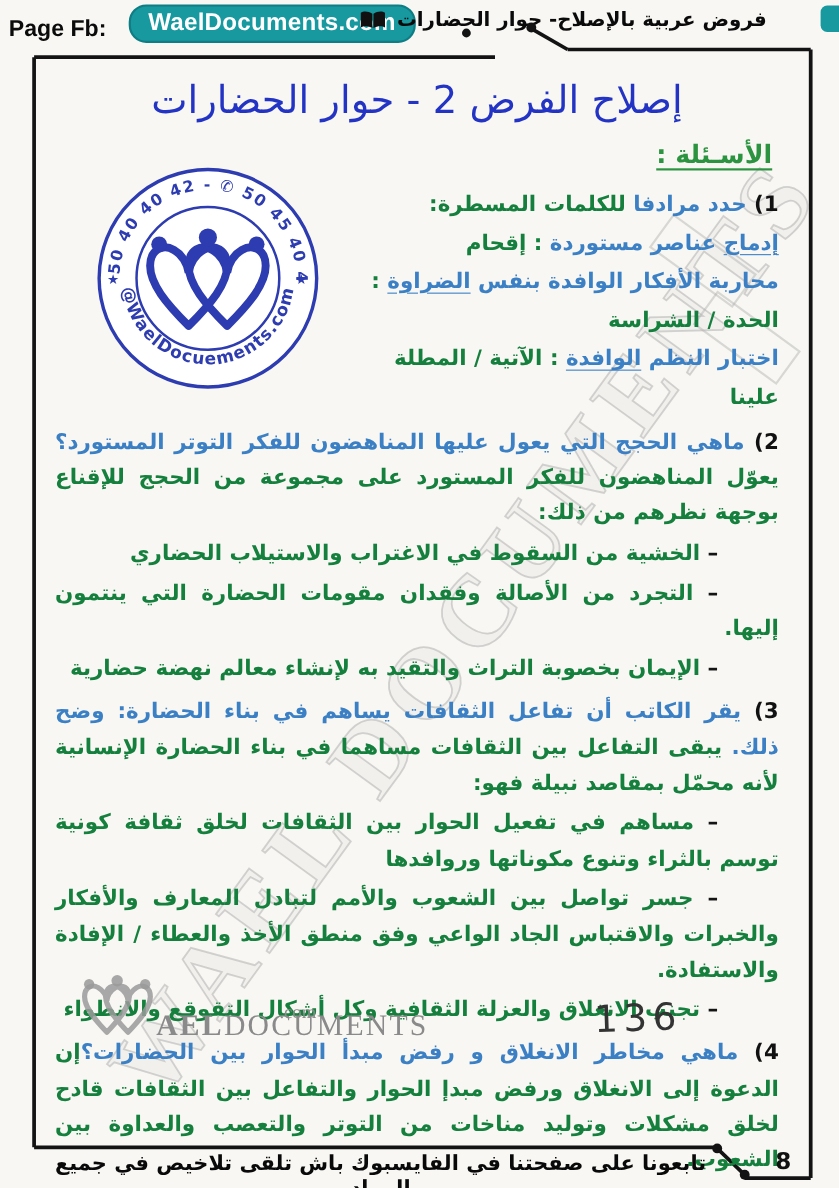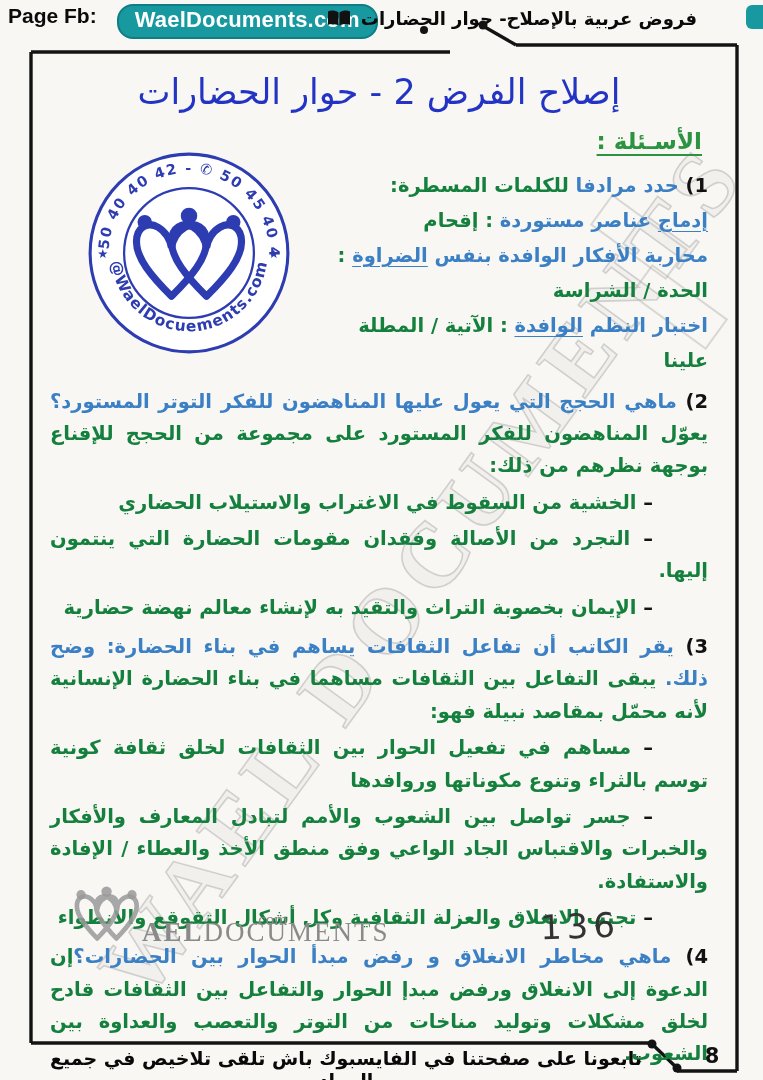--- a/index.html
+++ b/index.html
@@ -2,21 +2,21 @@
 <html><head>
 <meta charset="utf-8">
 <style>
   html,body{margin:0;padding:0;}
   body{
     width:763px;height:1080px;position:relative;overflow:hidden;
     background:#f8f7f3;font-family:"DejaVu Sans",sans-serif;
   }
   
   .top-header{position:absolute;top:0;left:0;right:0;height:42px;}
-  .fb-group{position:absolute;left:8px;top:4px;display:flex;align-items:flex-start;gap:20px;}
+  .fb-group{position:absolute;left:8px;top:4px;display:flex;align-items:flex-end;gap:20px;}
   .fb-label{font-family:"Liberation Sans",sans-serif;font-weight:bold;font-size:21px;color:#0b0b0b;}
   .badge{background:#17999f;color:#ffffff;font-family:"Liberation Sans",sans-serif;
          font-weight:bold;font-size:22px;padding:1px 16px 4px;border-radius:16px;
          border:2px solid #0e7d84;letter-spacing:.2px;}
   .subject-group{position:absolute;right:66px;top:8px;direction:rtl;display:flex;align-items:center;gap:9px;
                  font-weight:bold;font-size:18px;color:#0a0a0a;}
   .corner-frag{position:absolute;right:-9px;top:5px;width:26px;height:24px;background:#17999f;border-radius:6px;}
   
   .frame-svg{position:absolute;left:0;top:0;pointer-events:none;}
   

